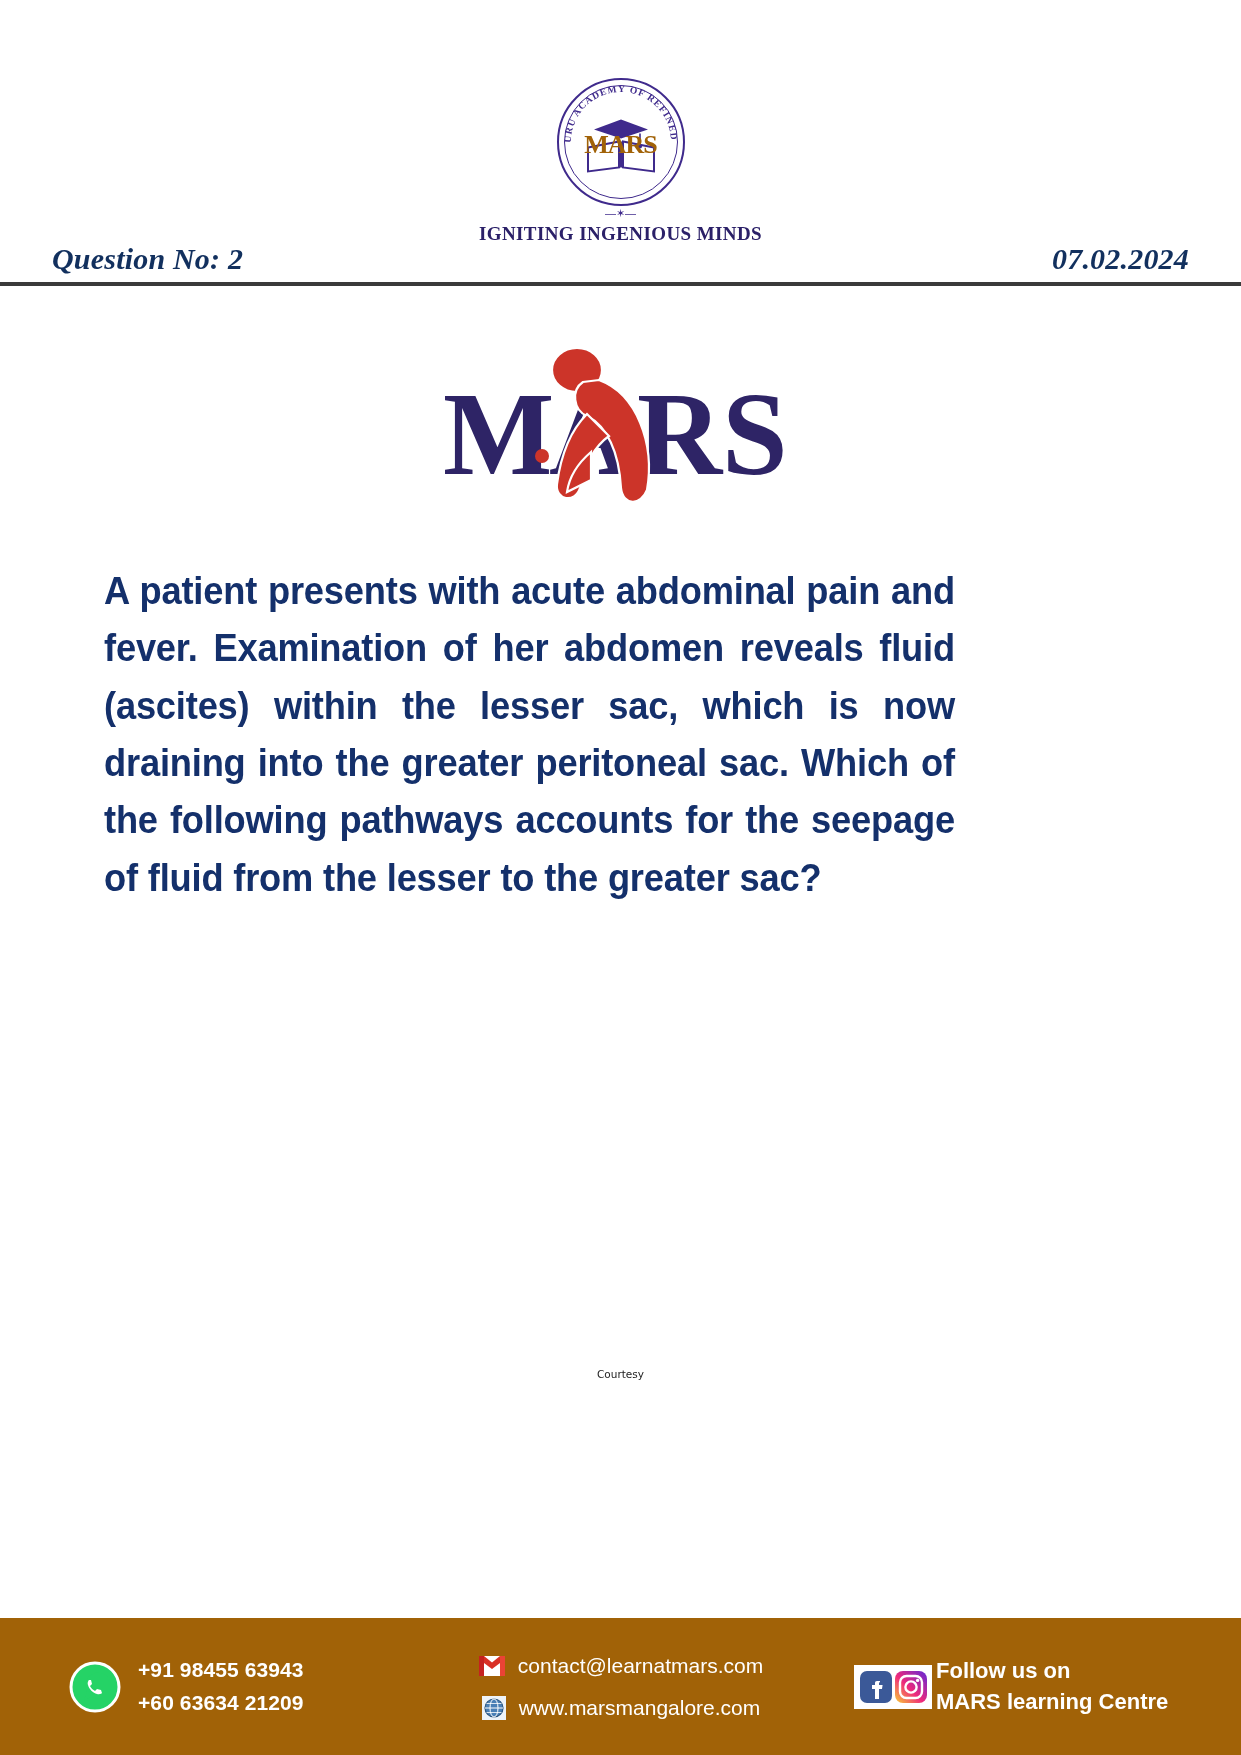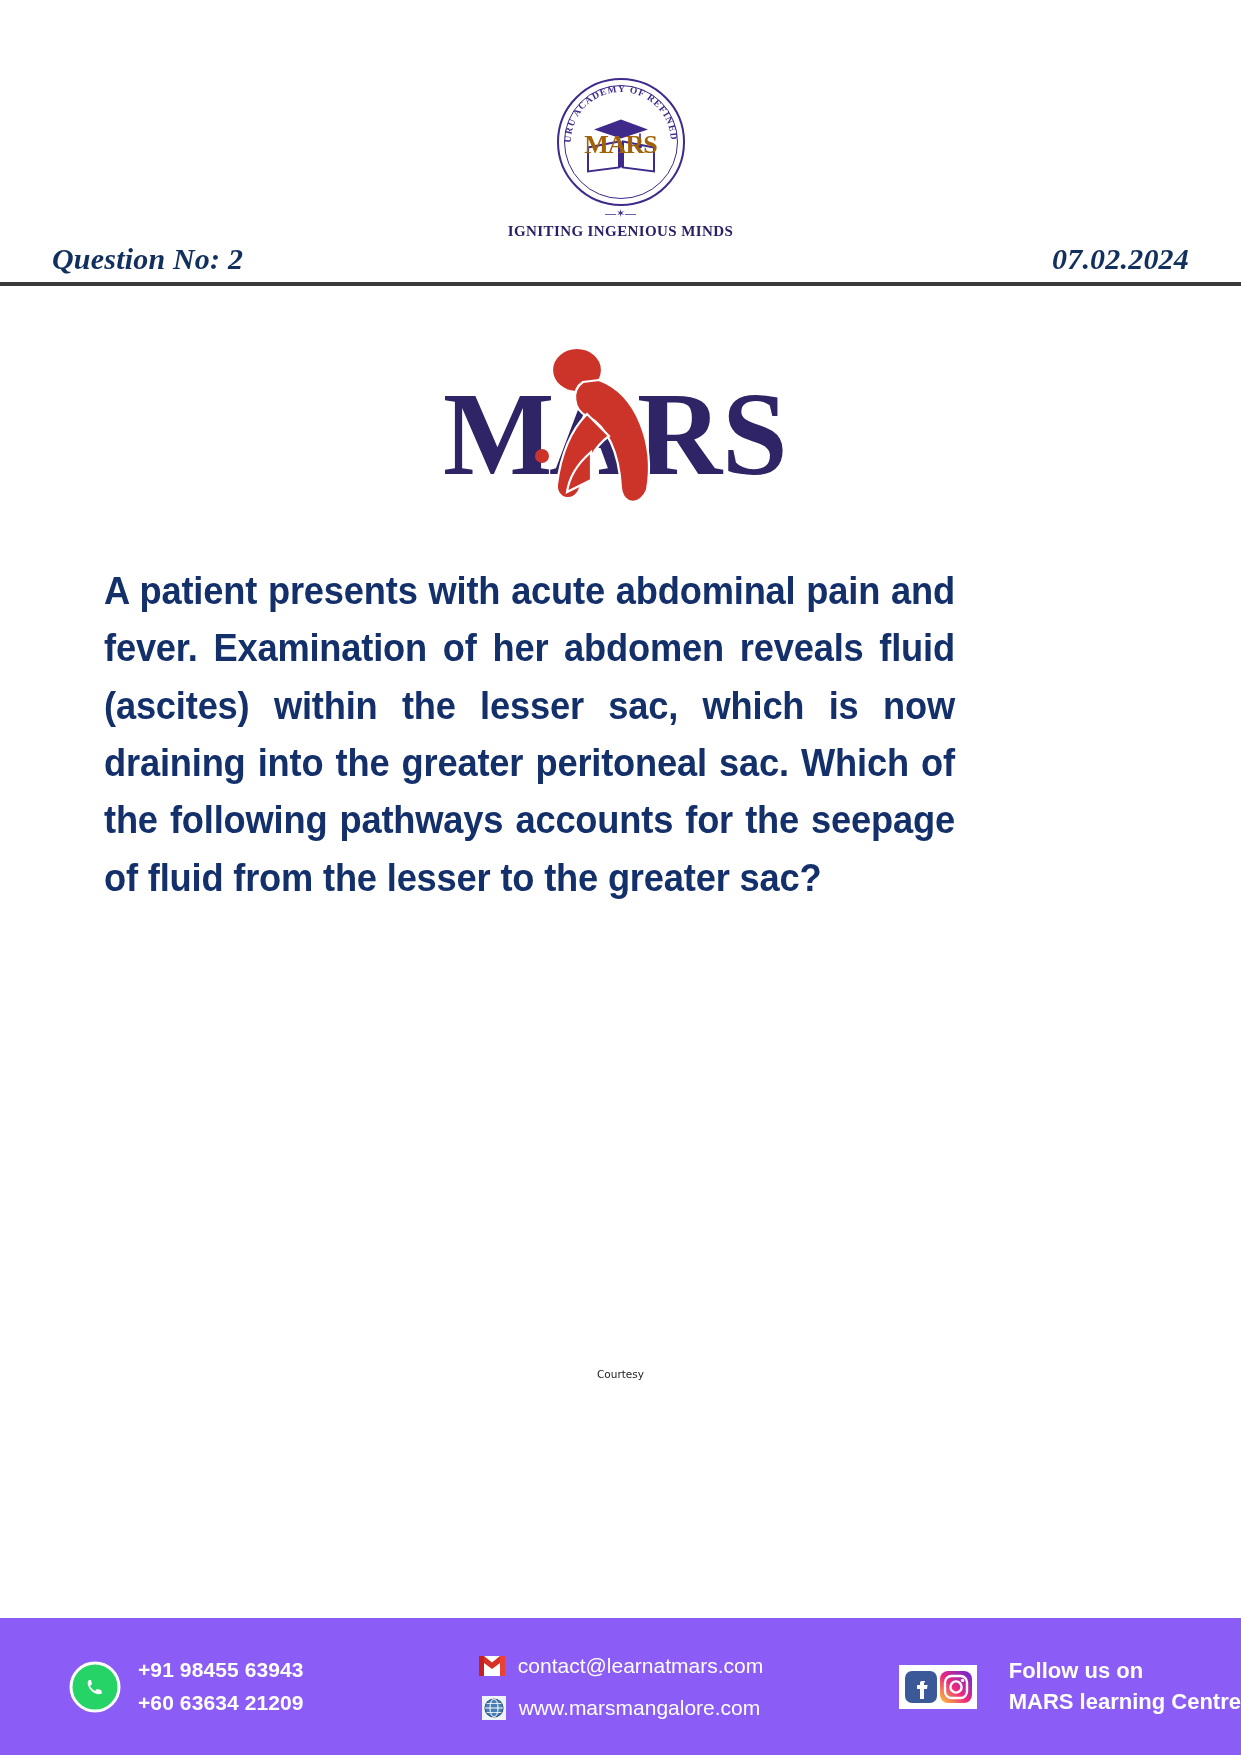--- a/index.html
+++ b/index.html
@@ -81,21 +81,21 @@
   .seal-divider {
     margin-top: 2px;
     font-size: 11px;
     color: #3f2a8c;
     line-height: 1;
   }
   .seal-tagline {
     margin-top: 4px;
     font-family: "Liberation Serif", serif;
     font-weight: bold;
-    font-size: 15px;
+    font-size: 19px;
     letter-spacing: 0.4px;
     color: #2b2068;
     white-space: nowrap;
   }
 
   
   .qheader {
     position: absolute;
     top: 238px;
     left: 0;
@@ -186,21 +186,21 @@
     color: #222222;
   }
 
   
   .footer {
     position: absolute;
     left: 0;
     bottom: 0;
     width: 1241px;
     height: 137px;
-    background: #8b5cf6;
+    background: #a16207;
     display: flex;
     align-items: center;
   }
   .footer-col {
     display: flex;
     align-items: center;
     box-sizing: border-box;
   }
   .col-phones {
     width: 400px;
@@ -234,22 +234,21 @@
   }
   .web-row span {
     font-family: "Liberation Sans", sans-serif;
     font-size: 21px;
     color: #ffffff;
     white-space: nowrap;
   }
   .col-social {
     flex: 1;
     padding-left: 34px;
-    gap: 32px;
-    justify-content: flex-end;
+    gap: 4px;
   }
   .social-text {
     display: flex;
     flex-direction: column;
     gap: 5px;
   }
   .social-text span {
     font-family: "Liberation Sans", sans-serif;
     font-weight: bold;
     font-size: 22px;

